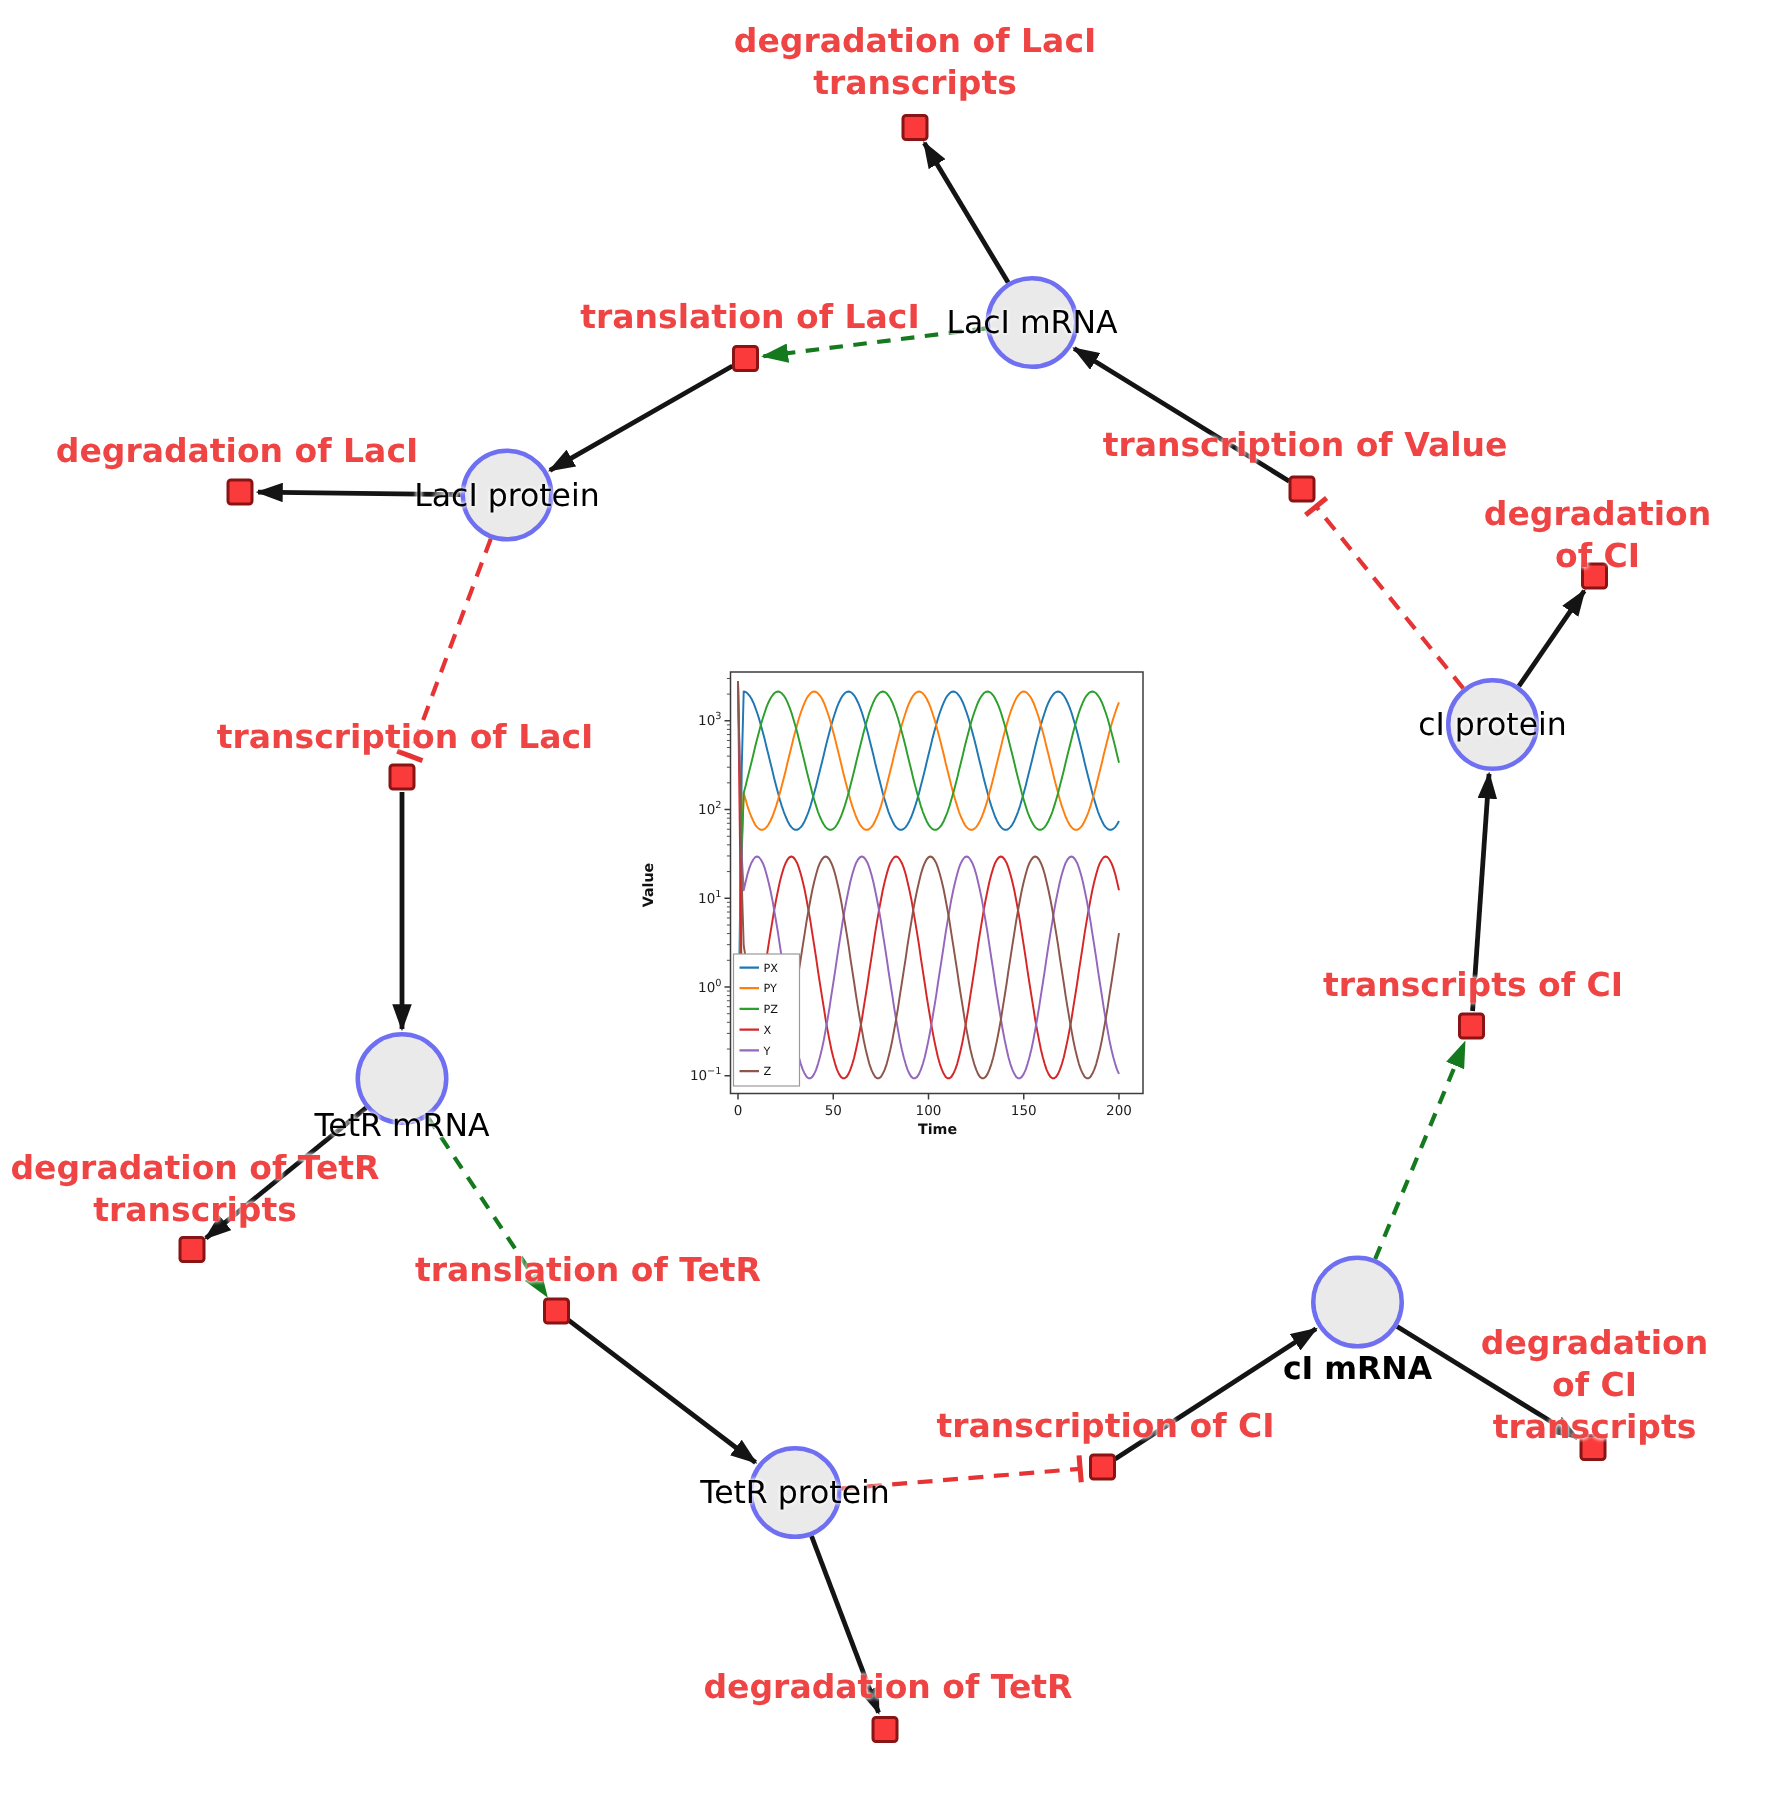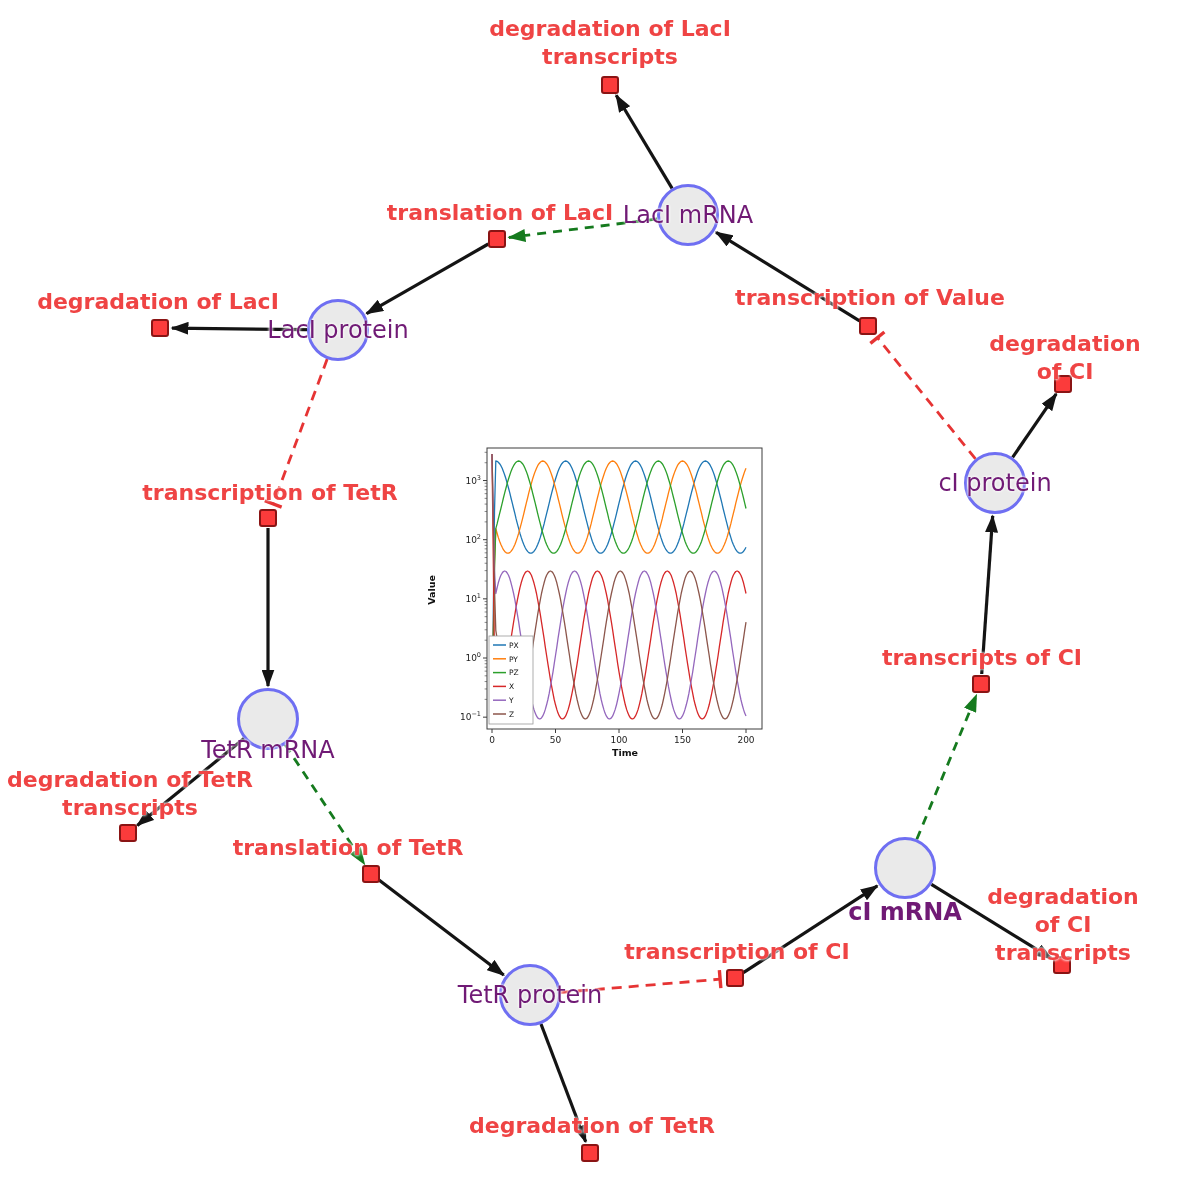--- a/index.html
+++ b/index.html
@@ -4,21 +4,21 @@
 <style>
   html,body{margin:0;padding:0;background:#fff;}
   body{font-family:"DejaVu Sans","Liberation Sans",sans-serif;}
   .stage{position:relative;width:1189px;height:1200px;background:#fff;overflow:hidden;}
   #edges{position:absolute;left:0;top:0;z-index:1;}
   #nodes{position:absolute;left:0;top:0;width:100%;height:100%;z-index:2;pointer-events:none;}
   .species-node{position:absolute;box-sizing:border-box;width:62px;height:62px;border-radius:50%;
     background:var(--species-fill,#eaeaea);border:3.5px solid var(--species-border,#6f6ff2);z-index:2;}
   .reaction-node{position:absolute;box-sizing:border-box;width:18px;height:18px;border-radius:3px;
     background:var(--reaction-fill,#fb3b3b);border:2px solid var(--reaction-border,#8a1414);z-index:2;}
-  .species-label{position:absolute;transform:translate(-50%,-50%);font-size:24px;color:#701a75;
+  .species-label{position:absolute;transform:translate(-50%,-50%);font-size:21px;color:#000000;
     white-space:pre;z-index:3;text-shadow:0 0 3px #fff,0 0 3px #fff;}
   .reaction-label{position:absolute;transform:translate(-50%,-50%);font-size:22px;font-weight:bold;color:#ef4444;
     white-space:pre-line;text-align:center;line-height:1.28;z-index:3;text-shadow:0 0 3px #fff,0 0 3px #fff;}
   .edge{fill:none;}
   .edge.production,.edge.consumption{stroke:var(--edge-black,#141414);stroke-width:3.2px;}
   .edge.modifier{stroke:var(--edge-green,#157a1e);stroke-width:2.8px;stroke-dasharray:9 7;}
   .edge.inhibition{stroke:var(--edge-red,#e63434);stroke-width:2.8px;stroke-dasharray:10 7;}
   #inset-chart{position:absolute;left:423px;top:438px;z-index:4;background:#fff;}
   #inset-chart text{font-family:"DejaVu Sans","Liberation Sans",sans-serif;}
 </style>
@@ -77,28 +77,28 @@
 transcripts</div>
       <div class="reaction-node" style="left: 488px; top: 230px;"></div>
       <div class="reaction-label" style="left: 500px; top: 213px;">translation of LacI</div>
       <div class="reaction-node" style="left: 859px; top: 317px;"></div>
       <div class="reaction-label" style="left: 870px; top: 298px;">transcription of Value</div>
       <div class="reaction-node" style="left: 151px; top: 319px;"></div>
       <div class="reaction-label" style="left: 158px; top: 302px;">degradation of LacI</div>
       <div class="reaction-node" style="left: 1054px; top: 375px;"></div>
       <div class="reaction-label" style="left: 1065px; top: 358px;">degradation of CI</div>
       <div class="reaction-node" style="left: 259px; top: 509px;"></div>
-      <div class="reaction-label" style="left: 270px; top: 493px;">transcription of TetR</div>
+      <div class="reaction-label" style="left: 270px; top: 493px;">transcription of LacI</div>
       <div class="reaction-node" style="left: 972px; top: 675px;"></div>
       <div class="reaction-label" style="left: 982px; top: 658px;">transcripts of CI</div>
       <div class="reaction-node" style="left: 119px; top: 824px;"></div>
       <div class="reaction-label" style="left: 130px; top: 794px;">degradation of TetR
 transcripts</div>
       <div class="reaction-node" style="left: 362px; top: 865px;"></div>
-      <div class="reaction-label" style="left: 348px; top: 848px;">translation of TetR</div>
+      <div class="reaction-label" style="left: 392px; top: 848px;">translation of TetR</div>
       <div class="reaction-node" style="left: 1053px; top: 956px;"></div>
       <div class="reaction-label" style="left: 1063px; top: 925px;">degradation of CI
 transcripts</div>
       <div class="reaction-node" style="left: 726px; top: 969px;"></div>
       <div class="reaction-label" style="left: 737px; top: 952px;">transcription of CI</div>
       <div class="reaction-node" style="left: 581px; top: 1144px;"></div>
       <div class="reaction-label" style="left: 592px; top: 1126px;">degradation of TetR</div>
     </div>
 
   <svg id="inset-chart" width="352" height="330">

